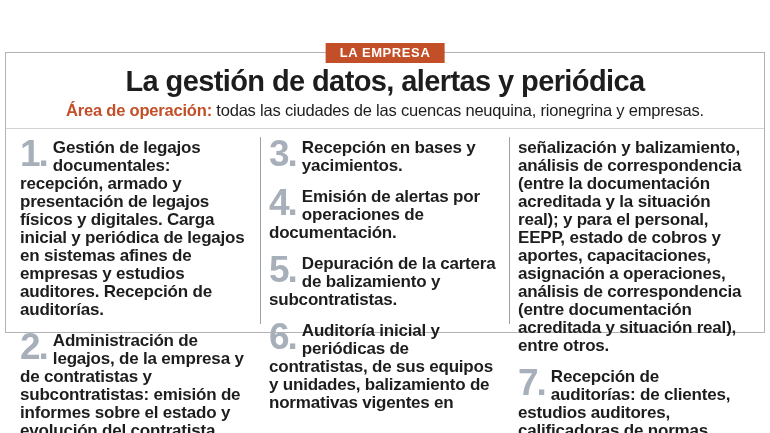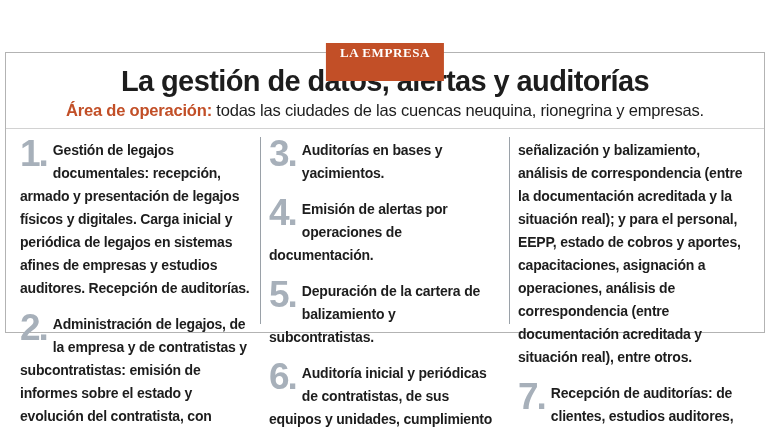--- a/index.html
+++ b/index.html
@@ -24,23 +24,22 @@
   .badge{
     position:absolute;
     top:-10px;
     left:50%;
     transform:translateX(-50%);
     background:var(--accent);
     color:#ffffff;
     font-size:13px;
     font-weight:bold;
     letter-spacing:0.6px;
-    padding:2px 14px 20px 14px;
+    padding:2px 14px 3px 14px;
     white-space:nowrap;
-    font-family:Liberation Serif, serif;
   }
   .title{
     text-align:center;
     font-size:29px;
     font-weight:bold;
     letter-spacing:-0.6px;
     margin-top:13px;
     line-height:1.1;
   }
   .subtitle{
@@ -80,65 +79,65 @@
   .num{
     float:left;
     font-size:37px;
     font-weight:bold;
     line-height:28px;
     color:var(--num-gray);
     letter-spacing:-2px;
     margin:1px 6px 0 0;
   }
   .txt, .cont{
-    font-size:14px;
+    font-size:17px;
     font-weight:bold;
-    line-height:23px;
+    line-height:17px;
     letter-spacing:-0.2px;
     color:var(--ink);
   }
 </style>
 </head>
 <body>
 
 <div class="card">
 
   <div class="badge">LA EMPRESA</div>
 
-  <div class="title">La gestión de datos, alertas y auditorías</div>
+  <div class="title">La gestión de datos, alertas y periódica</div>
 
   <div class="subtitle">
     <span class="area-label">Área de operación:</span><span> todas las ciudades de las cuencas neuquina, rionegrina y empresas.</span>
   </div>
 
   <hr class="rule">
 
   <div class="cols">
 
     <div class="col">
       <div class="item">
         <span class="num">1.</span><span class="txt">Gestión de legajos documentales: recepción, armado y presentación de legajos físicos y digitales. Carga inicial y periódica de legajos en sistemas afines de empresas y estudios auditores. Recepción de auditorías.</span>
       </div>
       <div class="item">
         <span class="num">2.</span><span class="txt">Administración de legajos, de la empresa y de contratistas y subcontratistas: emisión de informes sobre el estado y evolución del contratista, con protocolo de aviso previo de vencimientos.</span>
       </div>
     </div>
 
     <div class="col">
       <div class="item">
-        <span class="num">3.</span><span class="txt">Auditorías en bases y yacimientos.</span>
+        <span class="num">3.</span><span class="txt">Recepción en bases y yacimientos.</span>
       </div>
       <div class="item">
         <span class="num">4.</span><span class="txt">Emisión de alertas por operaciones de documentación.</span>
       </div>
       <div class="item">
         <span class="num">5.</span><span class="txt">Depuración de la cartera de balizamiento y subcontratistas.</span>
       </div>
       <div class="item">
-        <span class="num">6.</span><span class="txt">Auditoría inicial y periódicas de contratistas, de sus equipos y unidades, cumplimiento de normativas vigentes en</span>
+        <span class="num">6.</span><span class="txt">Auditoría inicial y periódicas de contratistas, de sus equipos y unidades, balizamiento de normativas vigentes en</span>
       </div>
     </div>
 
     <div class="col">
       <div class="item">
         <span class="cont">señalización y balizamiento, análisis de correspondencia (entre la documentación acreditada y la situación real); y para el personal, EEPP, estado de cobros y aportes, capacitaciones, asignación a operaciones, análisis de correspondencia (entre documentación acreditada y situación real), entre otros.</span>
       </div>
       <div class="item">
         <span class="num">7.</span><span class="txt">Recepción de auditorías: de clientes, estudios auditores, calificadoras de normas, entre cobros.</span>
       </div>

